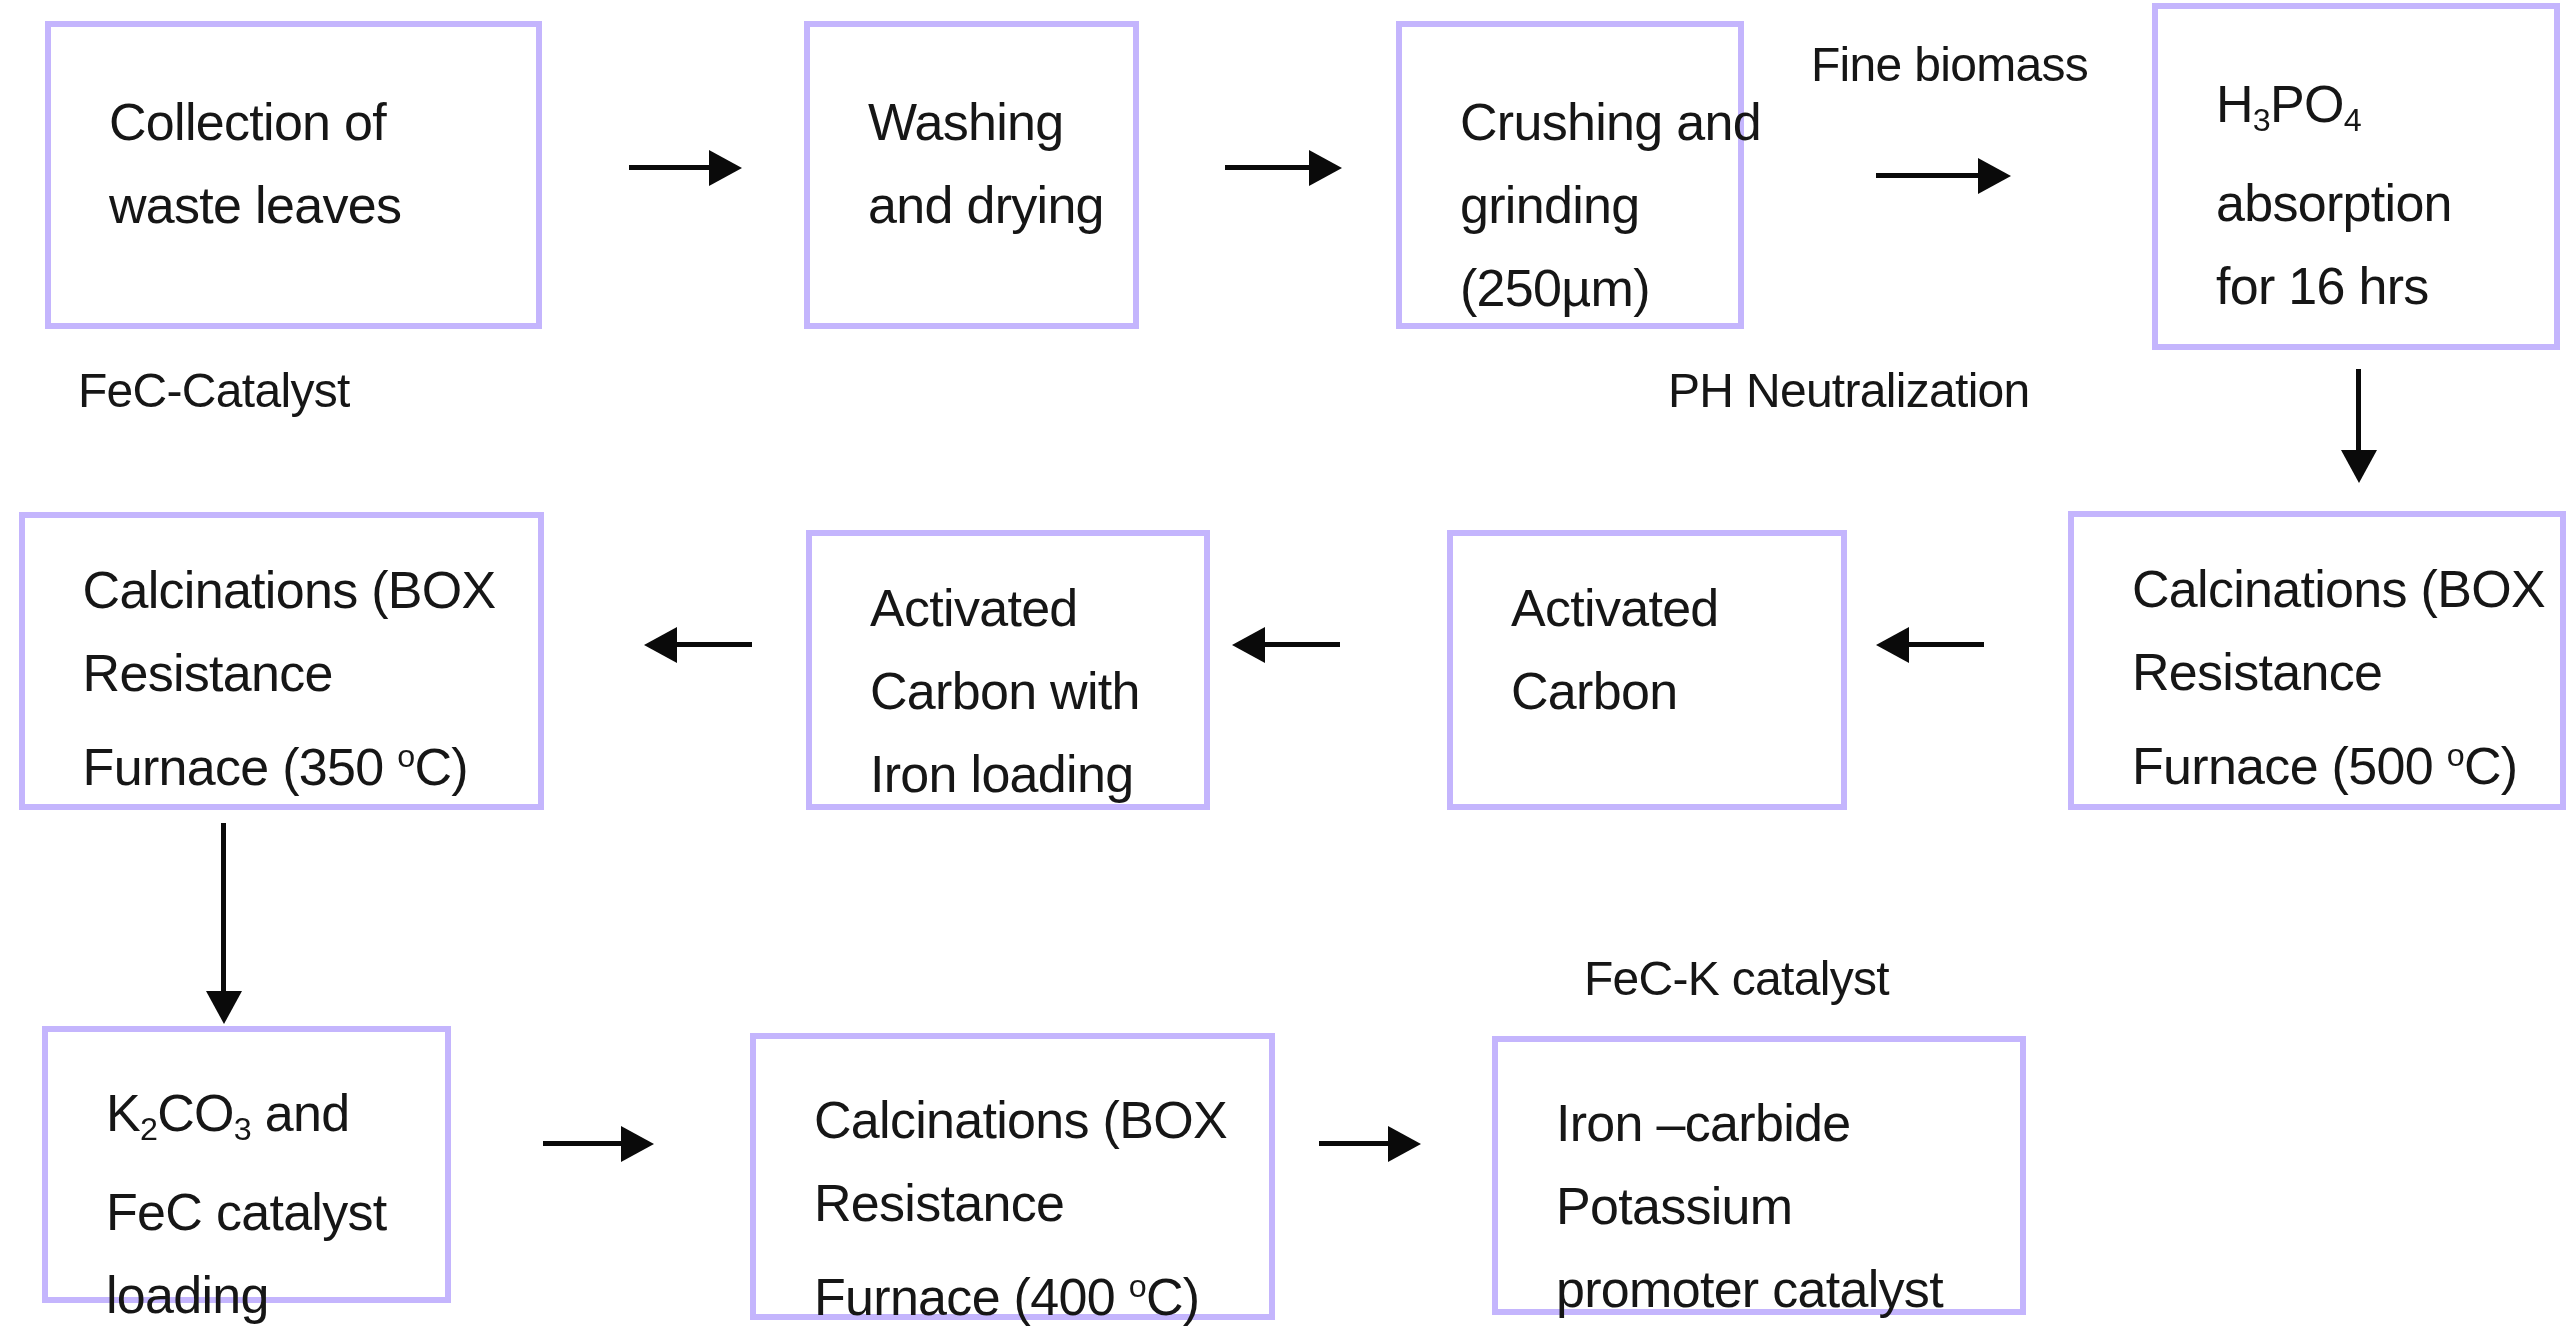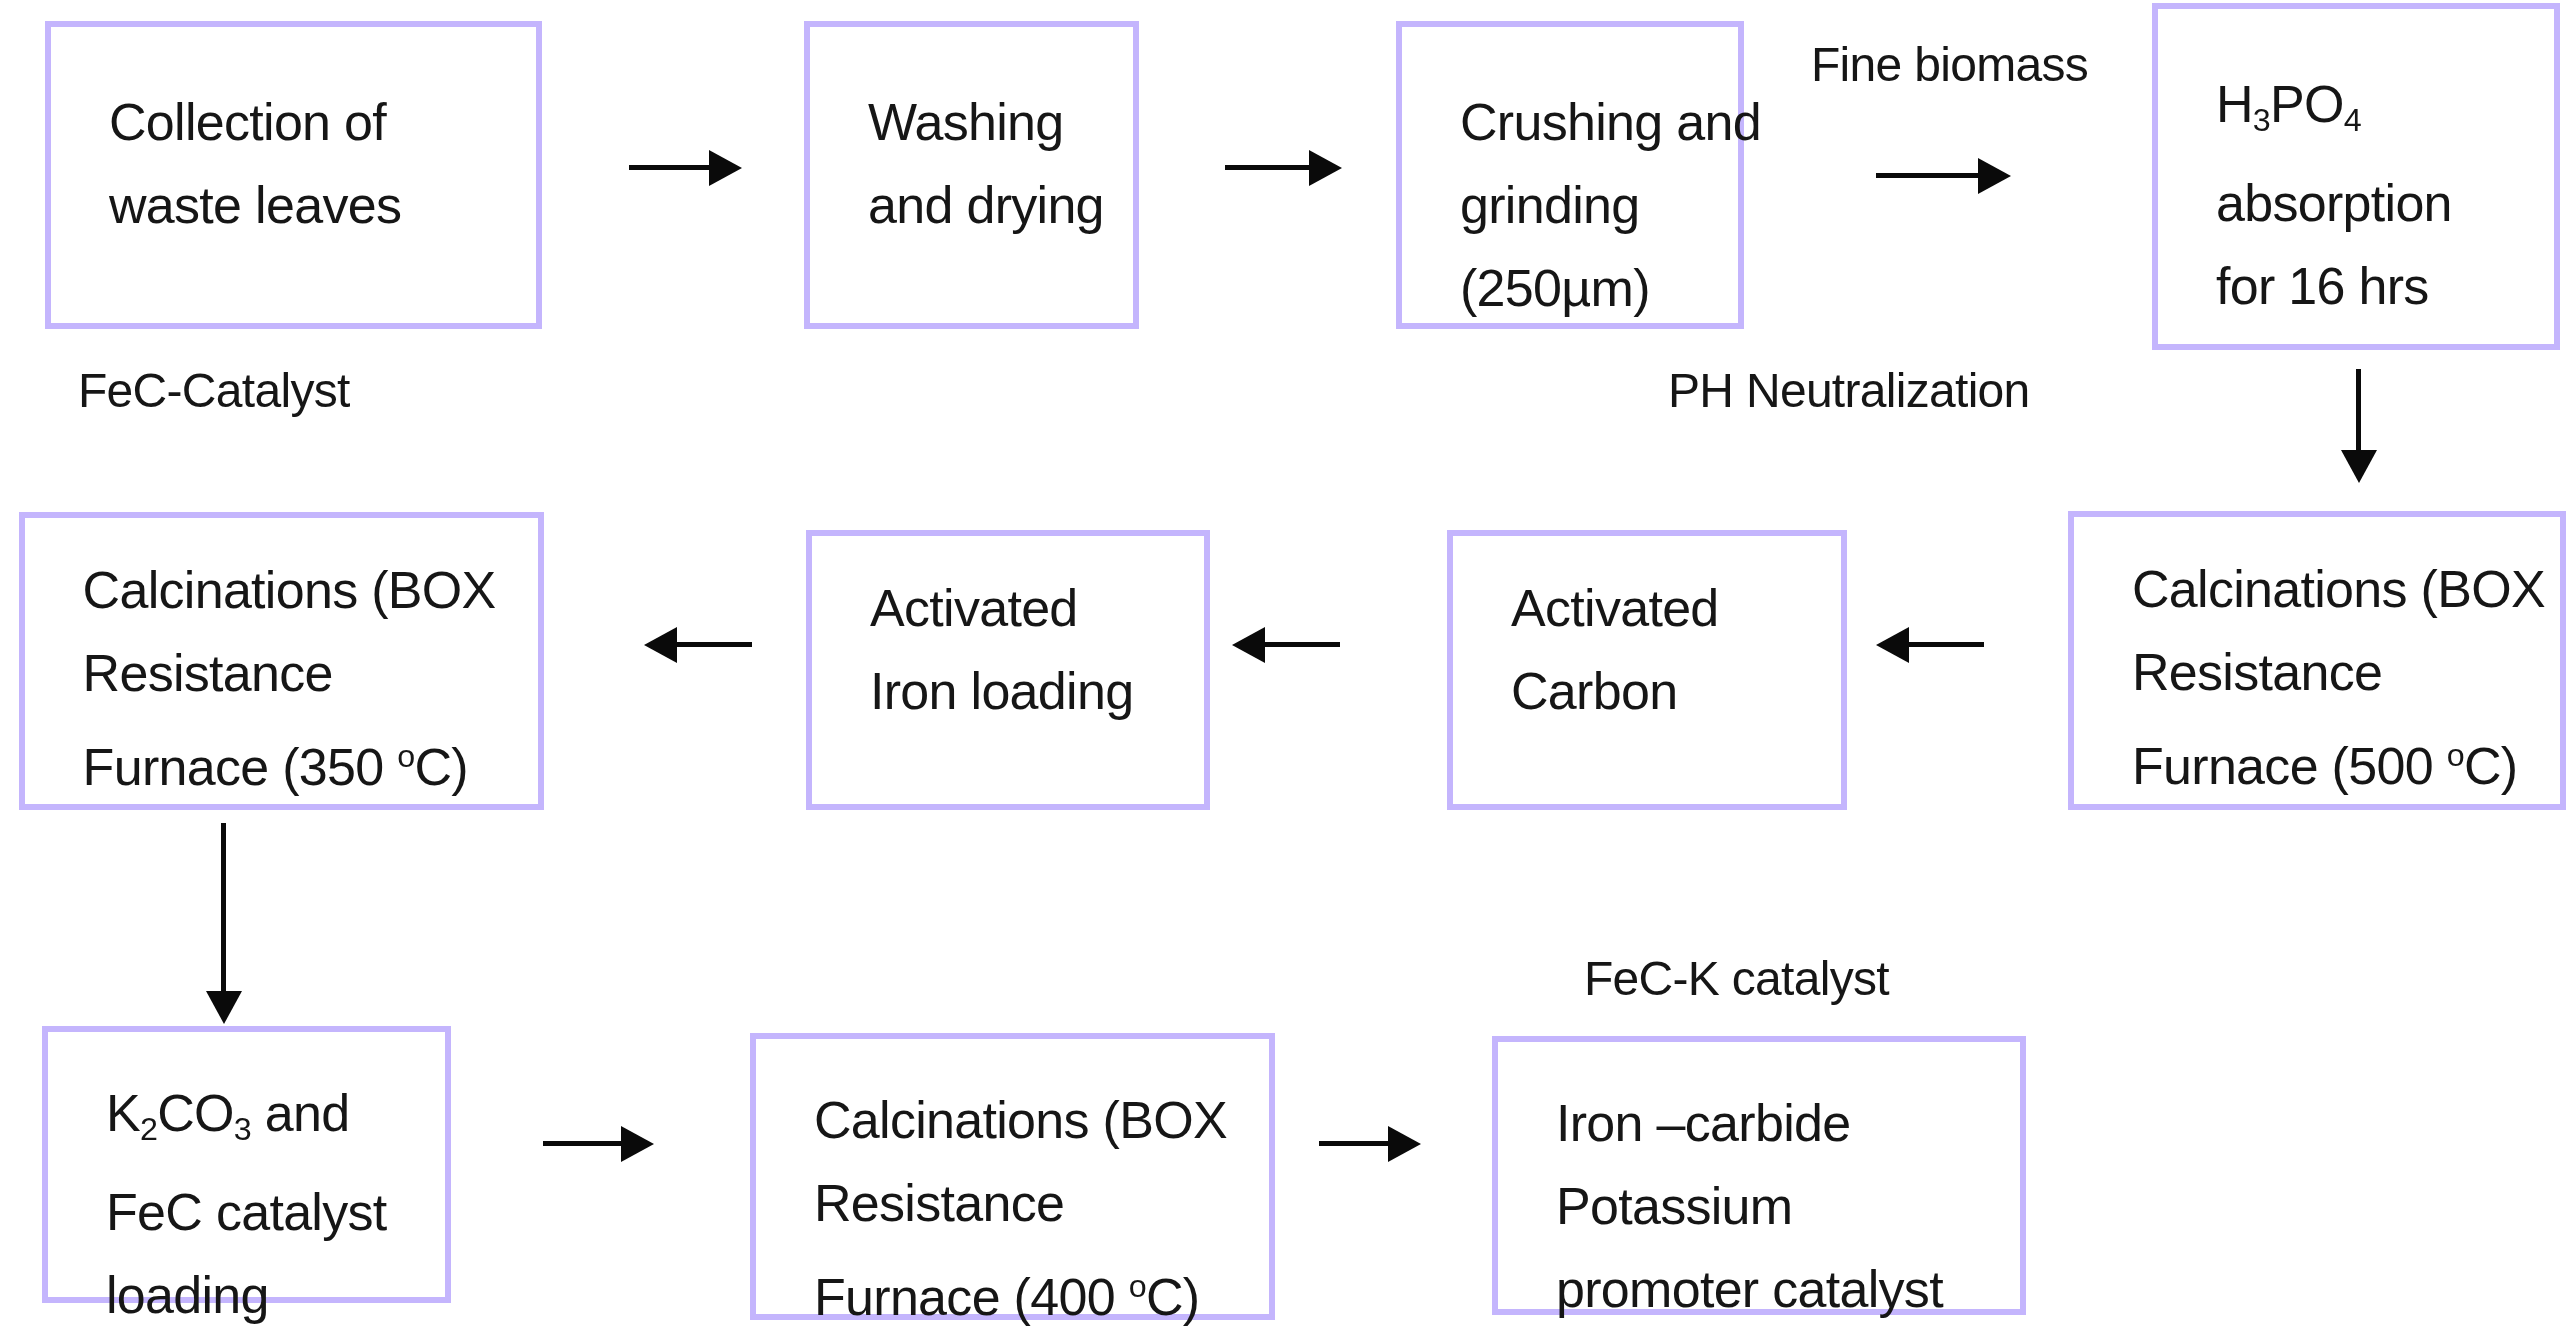--- a/index.html
+++ b/index.html
@@ -143,20 +143,21 @@
     <div class="box-text pt-row2">
         <div class="line"><span>Calcinations (BOX</span></div>
         <div class="line"><span>Resistance</span></div>
         <div class="line"><span>Furnace (350 </span><span class="sup">o</span><span>C)</span></div>
       </div>
   </div>
 
   <div class="box" style="left:806px; top:530px; width:404px; height:280px">
     <div class="box-text pt-row2">
         <div class="line"><span>Activated</span></div>
+        <div class="line"><span>Carbon with</span></div>
         <div class="line"><span>Iron loading</span></div>
       </div>
   </div>
 
   <div class="box" style="left:1447px; top:530px; width:400px; height:280px">
     <div class="box-text pt-row2">
         <div class="line"><span>Activated</span></div>
         <div class="line"><span>Carbon</span></div>
       </div>
   </div>

